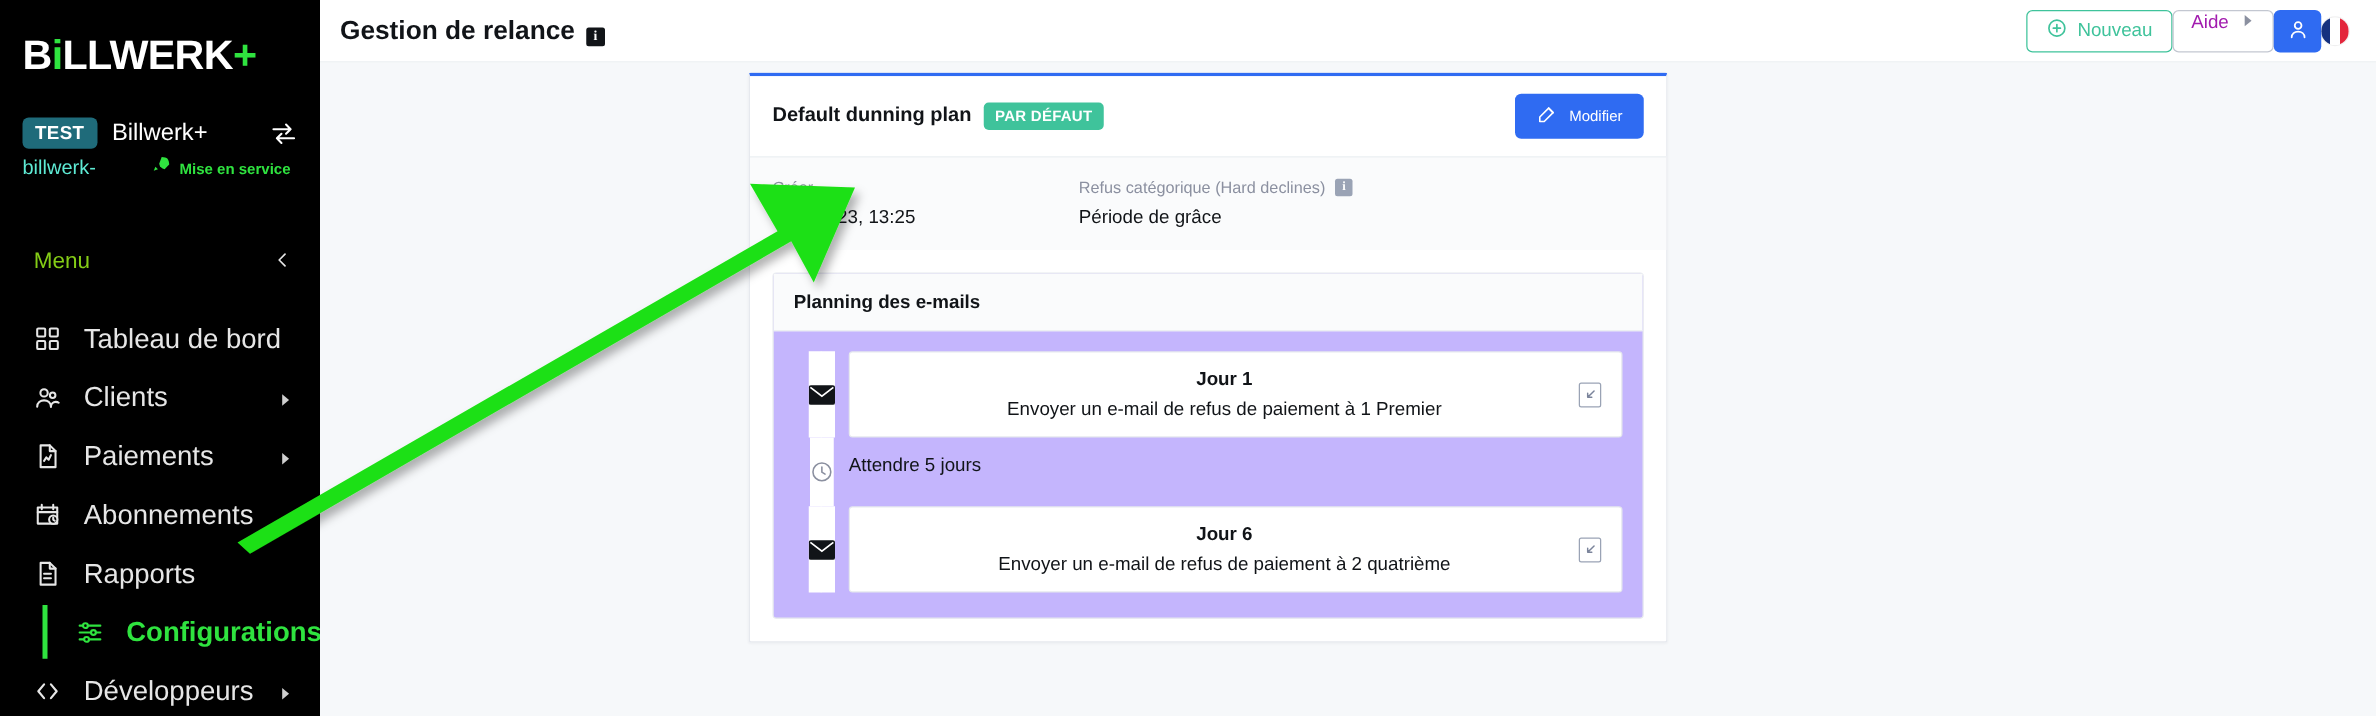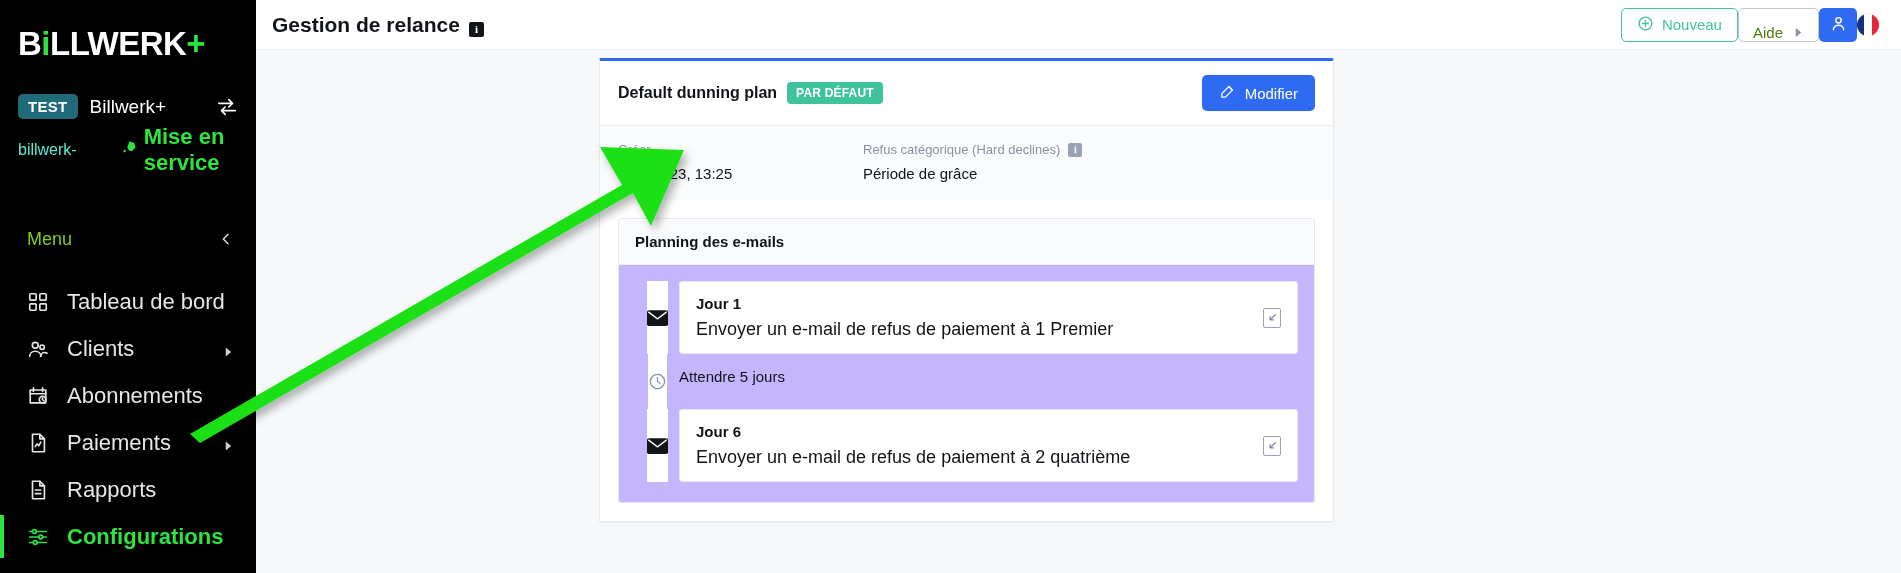--- a/index.html
+++ b/index.html
@@ -40,21 +40,21 @@
   .tenant-name { font-size: 19px; color: #ffffff; flex: 1; }
   .swap-icon { width: 22px; height: 22px; flex: 0 0 22px; }
   .tenant-row2 {
     display: flex; align-items: center; gap: 6px;
     margin-top: 5px;
   }
   .tenant-slug { font-size: 16px; color: #5eead4; }
   .status-wrap {
     display: flex; align-items: center; gap: 7px; margin-left: 38px;
   }
-  .status-text { font-size: 22px; color: #2fe33f; font-weight: bold; }
+  .status-text { font-size: 12px; color: #2fe33f; font-weight: bold; }
 
   .menu-head {
     display: flex; align-items: center; justify-content: space-between;
     padding: 0 22px 0 27px; height: 46px; margin-top: 40px;
   }
   .menu-head-label { font-size: 18px; color: #84cc16; }
   .chev-left { width: 16px; height: 16px; }
 
   .nav { margin-top: 16px; }
   .nav-item {
@@ -64,21 +64,21 @@
     padding-left: 27px;
     color: #e6e6e6;
     cursor: pointer;
   }
   .nav-item .ic { width: 22px; height: 22px; flex: 0 0 22px; display: block; }
   .nav-item .lbl { font-size: 22px; margin-left: 18px; white-space: nowrap; }
   .nav-item .caret {
     position: absolute; right: 22px; top: 50%; transform: translateY(-50%);
     width: 11px; height: 11px;
   }
-  .nav-item.active { color: #2fe33f; }
+  .nav-item.active { color: #2fe33f; margin-left: 34px; }
   .nav-item.active .lbl { font-weight: bold; }
   .nav-item.active::before {
     content: ""; position: absolute; left: 0; top: 2px; bottom: 2px;
     width: 4px; background: #2fe33f;
   }
 
   
   .main {
     flex: 1; height: 573px; position: relative;
     background: #f6f8fa;
@@ -105,24 +105,24 @@
   .topbar-spacer { flex: 1; }
   .topbar-right { display: flex; align-items: center; }
   .btn-nouveau {
     display: flex; align-items: center; gap: 8px;
     height: 34px; padding: 0 15px;
     border: 1px solid #3fc39b; border-radius: 5px;
     background: #ffffff; color: #3fc39b; font-size: 15px;
     cursor: pointer;
   }
   .btn-aide {
-    display: flex; align-items: flex-end; gap: 10px;
+    display: flex; align-items: flex-start; gap: 10px;
     height: 34px; padding: 0 14px;
     border: 1px solid #c3c7d1; border-radius: 5px;
-    background: #ffffff; color: #4d7c0f; font-size: 15px;
+    background: #ffffff; color: #a21caf; font-size: 15px;
     cursor: pointer;
   }
   .btn-user {
     width: 38px; height: 34px; border-radius: 5px;
     background: #2f6bf2; display: flex; align-items: center;
     justify-content: center; cursor: pointer; border: none;
   }
   .flag {
     width: 22px; height: 22px; border-radius: 50%;
     overflow: hidden; display: flex; cursor: pointer;
@@ -160,21 +160,21 @@
     padding: 4px 9px; border-radius: 4px;
     margin-left: 10px; letter-spacing: .2px;
     text-transform: uppercase;
   }
   .card-head-spacer { flex: 1; }
   .btn-modifier {
     display: flex; align-items: center; gap: 9px;
     height: 36px; padding: 0 17px;
     background: #2f6bf2; color: #ffffff;
     border: none; border-radius: 5px;
-    font-size: 15px; cursor: pointer;
+    font-size: 12px; cursor: pointer;
   }
 
   .meta-row {
     display: flex; border-top: 1px solid #eceff2;
     background: #fafbfc;
     padding: 16px 18px 18px 18px;
   }
   .meta-col { width: 245px; }
   .meta-col.wide { width: auto; }
   .meta-label {
@@ -215,23 +215,23 @@
     padding: 6px 0; display: flex; align-items: center;
   }
   .tl-body { flex: 1; }
 
   .email-box {
     border: 1px solid #e6e9ee; border-radius: 3px;
     background: #ffffff; padding: 13px 16px;
     display: flex; align-items: center;
     min-height: 68px;
   }
-  .email-texts { flex: 1; }
+  .email-texts { flex: 1; text-align: center; }
   .email-day { font-size: 15px; font-weight: bold; color: #111418; }
-  .email-desc { font-size: 18px; color: #111418; margin-top: 7px; }
+  .email-desc { font-size: 15px; color: #111418; margin-top: 7px; }
   .collapse-btn {
     width: 18px; height: 20px;
     border: 1px solid #9aa3b5; border-radius: 2px;
     display: flex; align-items: center; justify-content: center;
     cursor: pointer; background: #ffffff; flex: 0 0 18px;
   }
   .wait-row { padding: 14px 0 24px 0; }
   .wait-text { font-size: 15px; color: #111418; }
 
   
@@ -315,43 +315,43 @@
         <span class="caret">
           <svg viewBox="0 0 12 12" width="11" height="11" fill="#cfcfcf">
               <path d="M3 1l6 5-6 5z"></path>
             </svg>
         </span>
       </div>
 
       <div class="nav-item">
         <span class="ic">
           <svg viewBox="0 0 24 24" width="22" height="22" fill="none" stroke="#e6e6e6" stroke-width="1.8" stroke-linecap="round" stroke-linejoin="round">
+              <path d="M6 2.5h8l5 5v14H6z"></path>
+              <path d="M14 2.5v5h5"></path>
+              <path d="M9 16l2-3 2 2 2-4"></path>
+            </svg>
+        </span>
+        <span class="lbl">Paiements</span>
+        <span class="caret">
+          <svg viewBox="0 0 12 12" width="11" height="11" fill="#cfcfcf">
+              <path d="M3 1l6 5-6 5z"></path>
+            </svg>
+        </span>
+      </div>
+
+      <div class="nav-item">
+        <span class="ic">
+          <svg viewBox="0 0 24 24" width="22" height="22" fill="none" stroke="#e6e6e6" stroke-width="1.8" stroke-linecap="round" stroke-linejoin="round">
               <path d="M3.5 5.5h17v14h-17z"></path>
               <path d="M7 3v4M17 3v4M3.5 9.5h17"></path>
               <circle cx="17" cy="16" r="3.6" fill="#000"></circle>
               <path d="M17 14.2V16l1.3 1"></path>
             </svg>
         </span>
         <span class="lbl">Abonnements</span>
-      </div>
-
-      <div class="nav-item">
-        <span class="ic">
-          <svg viewBox="0 0 24 24" width="22" height="22" fill="none" stroke="#e6e6e6" stroke-width="1.8" stroke-linecap="round" stroke-linejoin="round">
-              <path d="M6 2.5h8l5 5v14H6z"></path>
-              <path d="M14 2.5v5h5"></path>
-              <path d="M9 16l2-3 2 2 2-4"></path>
-            </svg>
-        </span>
-        <span class="lbl">Paiements</span>
-        <span class="caret">
-          <svg viewBox="0 0 12 12" width="11" height="11" fill="#cfcfcf">
-              <path d="M3 1l6 5-6 5z"></path>
-            </svg>
-        </span>
       </div>
 
       <div class="nav-item">
         <span class="ic">
           <svg viewBox="0 0 24 24" width="22" height="22" fill="none" stroke="#e6e6e6" stroke-width="1.8" stroke-linecap="round" stroke-linejoin="round">
               <path d="M6 2.5h8l5 5v14H6z"></path>
               <path d="M14 2.5v5h5"></path>
               <path d="M9 12h6M9 16h6"></path>
             </svg>
         </span>

